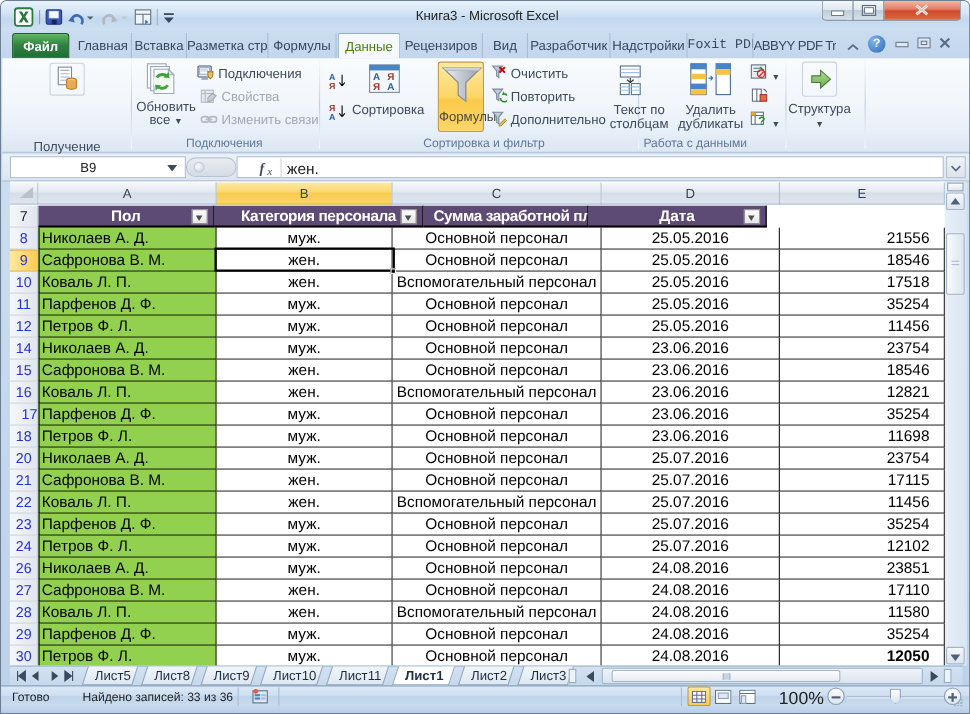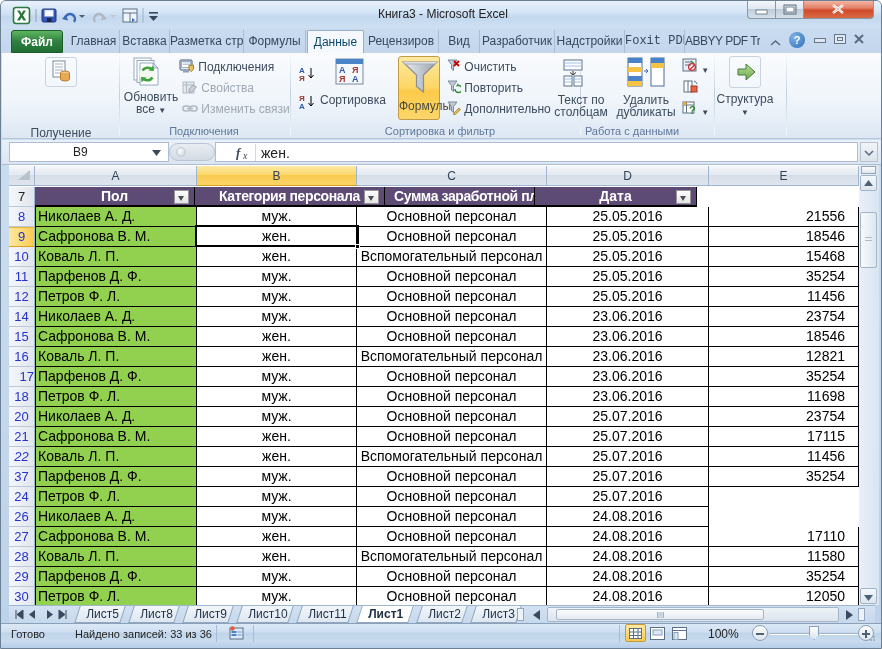--- a/index.html
+++ b/index.html
@@ -22,21 +22,21 @@
 #wclose { left:802px; width:71px; border-radius:0 0 4px 0;
   background:linear-gradient(#f2b5a2 0%,#e4826a 40%,#cf4a28 55%,#d96b47 100%); }
 
 #qat { left:8px; top:5px; height:20px; }
 
 #tabrow { left:0; top:27px; width:882px; height:25px;
   background:linear-gradient(#cadcf0,#c4d6ec); }
 .rtab { top:2px; height:23px; line-height:22px; color:#34485e; text-align:center;
   font-size:12px; border-right:1px solid #aabdd4; overflow:hidden; white-space:nowrap; }
 .rtab.act { background:#f5f9fd; border:1px solid #98aec8; border-bottom:none;
-  border-radius:2px 2px 0 0; color:#0c4a6e; }
+  border-radius:2px 2px 0 0; color:#4d7c0f; }
 #ftab { left:10px; top:2px; height:23px; width:52px; text-align:center; line-height:22px;
   color:#fff; font-weight:bold; background:linear-gradient(#5eb65f,#2f8040 50%,#1f6f34);
   border:1px solid #1d5c2c; border-radius:3px 3px 0 0; }
 
 #ribbon { left:1px; top:52px; width:880px; height:86px;
   background:linear-gradient(#f9fbfd 0%,#f1f6fb 50%,#e6eef7 80%,#dbe7f3 100%);
   border-bottom:1px solid #b8c6d8; }
 .gsep { top:2px; width:1px; height:80px; background:linear-gradient(#f4f8fc,#c2cfde,#f4f8fc); }
 .glabel { top:72px; height:12px; color:#60769a; font-size:11px; text-align:center; }
 .bigbtn { text-align:center; color:#3d4b5d; font-size:12px; line-height:12px; }
@@ -421,21 +421,21 @@
         <div class="dc" style="width:190px;">Основной персонал</div>
         <div class="dc" style="width:162px;">25.05.2016</div>
         <div class="dc num" style="width:150px;">18546</div>
       </div>
     <div class="rowhdr abs rownum" style="top:82px;height:20px;line-height:20px;">10</div>
     <div class="drow abs" style="top:82px;">
         <div class="dc name" style="width:162px;">Коваль Л. П.</div>
         <div class="dc" style="width:160px;">жен.</div>
         <div class="dc" style="width:190px;">Вспомогательный персонал</div>
         <div class="dc" style="width:162px;">25.05.2016</div>
-        <div class="dc num" style="width:150px;">15468</div>
+        <div class="dc num" style="width:150px;">17518</div>
       </div>
     <div class="rowhdr abs rownum" style="top:102px;height:20px;line-height:20px;">11</div>
     <div class="drow abs" style="top:102px;">
         <div class="dc name" style="width:162px;">Парфенов Д. Ф.</div>
         <div class="dc" style="width:160px;">муж.</div>
         <div class="dc" style="width:190px;">Основной персонал</div>
         <div class="dc" style="width:162px;">25.05.2016</div>
         <div class="dc num" style="width:150px;">35254</div>
       </div>
     <div class="rowhdr abs rownum" style="top:122px;height:20px;line-height:20px;">12</div>
@@ -495,49 +495,51 @@
         <div class="dc num" style="width:150px;">23754</div>
       </div>
     <div class="rowhdr abs rownum" style="top:262px;height:20px;line-height:20px;">21</div>
     <div class="drow abs" style="top:262px;">
         <div class="dc name" style="width:162px;">Сафронова В. М.</div>
         <div class="dc" style="width:160px;">жен.</div>
         <div class="dc" style="width:190px;">Основной персонал</div>
         <div class="dc" style="width:162px;">25.07.2016</div>
         <div class="dc num" style="width:150px;">17115</div>
       </div>
-    <div class="rowhdr abs rownum" style="top:282px;height:20px;line-height:20px;font-style:italic;">22</div>
+    <div class="rowhdr abs rownum" style="top:282px;height:20px;line-height:20px;">22</div>
     <div class="drow abs" style="top:282px;">
         <div class="dc name" style="width:162px;">Коваль Л. П.</div>
         <div class="dc" style="width:160px;">жен.</div>
         <div class="dc" style="width:190px;">Вспомогательный персонал</div>
         <div class="dc" style="width:162px;">25.07.2016</div>
         <div class="dc num" style="width:150px;">11456</div>
       </div>
-    <div class="rowhdr abs rownum" style="top:302px;height:20px;line-height:20px;">37</div>
+    <div class="rowhdr abs rownum" style="top:302px;height:20px;line-height:20px;">23</div>
     <div class="drow abs" style="top:302px;">
         <div class="dc name" style="width:162px;">Парфенов Д. Ф.</div>
         <div class="dc" style="width:160px;">муж.</div>
         <div class="dc" style="width:190px;">Основной персонал</div>
         <div class="dc" style="width:162px;">25.07.2016</div>
         <div class="dc num" style="width:150px;">35254</div>
       </div>
     <div class="rowhdr abs rownum" style="top:322px;height:20px;line-height:20px;">24</div>
     <div class="drow abs" style="top:322px;">
         <div class="dc name" style="width:162px;">Петров Ф. Л.</div>
         <div class="dc" style="width:160px;">муж.</div>
         <div class="dc" style="width:190px;">Основной персонал</div>
         <div class="dc" style="width:162px;">25.07.2016</div>
+        <div class="dc num" style="width:150px;">12102</div>
       </div>
     <div class="rowhdr abs rownum" style="top:342px;height:20px;line-height:20px;">26</div>
     <div class="drow abs" style="top:342px;">
         <div class="dc name" style="width:162px;">Николаев А. Д.</div>
         <div class="dc" style="width:160px;">муж.</div>
         <div class="dc" style="width:190px;">Основной персонал</div>
         <div class="dc" style="width:162px;">24.08.2016</div>
+        <div class="dc num" style="width:150px;">23851</div>
       </div>
     <div class="rowhdr abs rownum" style="top:362px;height:20px;line-height:20px;">27</div>
     <div class="drow abs" style="top:362px;">
         <div class="dc name" style="width:162px;">Сафронова В. М.</div>
         <div class="dc" style="width:160px;">жен.</div>
         <div class="dc" style="width:190px;">Основной персонал</div>
         <div class="dc" style="width:162px;">24.08.2016</div>
         <div class="dc num" style="width:150px;">17110</div>
       </div>
     <div class="rowhdr abs rownum" style="top:382px;height:20px;line-height:20px;">28</div>
@@ -555,21 +557,21 @@
         <div class="dc" style="width:190px;">Основной персонал</div>
         <div class="dc" style="width:162px;">24.08.2016</div>
         <div class="dc num" style="width:150px;">35254</div>
       </div>
     <div class="rowhdr abs rownum" style="top:422px;height:20px;line-height:20px;">30</div>
     <div class="drow abs" style="top:422px;">
         <div class="dc name" style="width:162px;">Петров Ф. Л.</div>
         <div class="dc" style="width:160px;">муж.</div>
         <div class="dc" style="width:190px;">Основной персонал</div>
         <div class="dc" style="width:162px;">24.08.2016</div>
-        <div class="dc num" style="width:150px;">12050</div>
+        <div class="dc num" style="width:150px;font-weight:bold;">12050</div>
       </div>
 
     <div class="abs" style="left:186px;top:60px;width:164px;height:22px;border:2px solid #000;"></div>
     <div class="abs" style="left:346px;top:79px;width:5px;height:5px;background:#000;border:1px solid #fff;"></div>
   </div>
   <div id="vsb" class="abs">
     <div class="abs" style="left:2px;top:1px;width:15px;height:8px;background:linear-gradient(#fdfdfd,#dfe5ec);border:1px solid #95a5b8;"></div>
     <div class="abs" style="left:1px;top:10px;width:17px;height:16px;background:linear-gradient(#f4f8fb,#dce5ee);border:1px solid #a5b5c8;border-radius:2px;text-align:center;"><svg width="9" height="7" viewBox="0 0 9 7" style="margin-top:4px;">
           <path d="M4.5 0 L9 6 H0 Z" fill="#4d6275"></path>
         </svg></div>
@@ -650,21 +652,21 @@
         </svg></div>
     <div class="abs" style="left:649px;top:3px;"><svg width="15" height="13" viewBox="0 0 15 13">
           <rect x="0.5" y="0.5" width="14" height="12" fill="#fff" stroke="#5d7186"></rect>
           <rect x="3" y="3" width="9" height="5" fill="#dce8f5" stroke="#8ba0b8"></rect>
         </svg></div>
     <div class="abs" style="left:671px;top:3px;"><svg width="15" height="13" viewBox="0 0 15 13">
           <rect x="0.5" y="0.5" width="14" height="12" fill="#fff" stroke="#5d7186"></rect>
           <line x1="0.5" y1="3.5" x2="14.5" y2="3.5" stroke="#5d7186"></line>
           <rect x="2" y="5.5" width="4" height="7" fill="#dce8f5" stroke="#8ba0b8"></rect>
         </svg></div>
-    <div class="abs" style="left:707px;top:3px;width:40px;font-size:12px;">100%</div>
+    <div class="abs" style="left:707px;top:3px;width:40px;font-size:16px;">100%</div>
     <div class="abs" style="left:751px;top:1px;width:16px;height:16px;border-radius:9px;background:linear-gradient(#fdfdfd,#dde5ee);border:1px solid #8ba0b8;">
         <div style="margin:7px 3px 0;height:2px;background:#4d6275;"></div>
       </div>
     <div class="abs" style="left:769px;top:9px;width:90px;height:2px;background:#9fb2c8;border-bottom:1px solid #fff;"></div>
     <div class="abs" style="left:808px;top:2px;width:10px;height:14px;background:linear-gradient(#fdfdfd,#dde5ee);border:1px solid #8ba0b8;clip-path:polygon(0 0,100% 0,100% 60%,50% 100%,0 60%);"></div>
     <div class="abs" style="left:857px;top:1px;width:16px;height:16px;border-radius:9px;background:linear-gradient(#fdfdfd,#dde5ee);border:1px solid #8ba0b8;">
         <div style="margin:7px 3px 0;height:2px;background:#4d6275;"></div>
         <div style="margin:-5px auto 0;width:2px;height:8px;background:#4d6275;"></div>
       </div>
     <div class="abs" style="left:866px;top:10px;"><svg width="9" height="8" viewBox="0 0 9 8">

